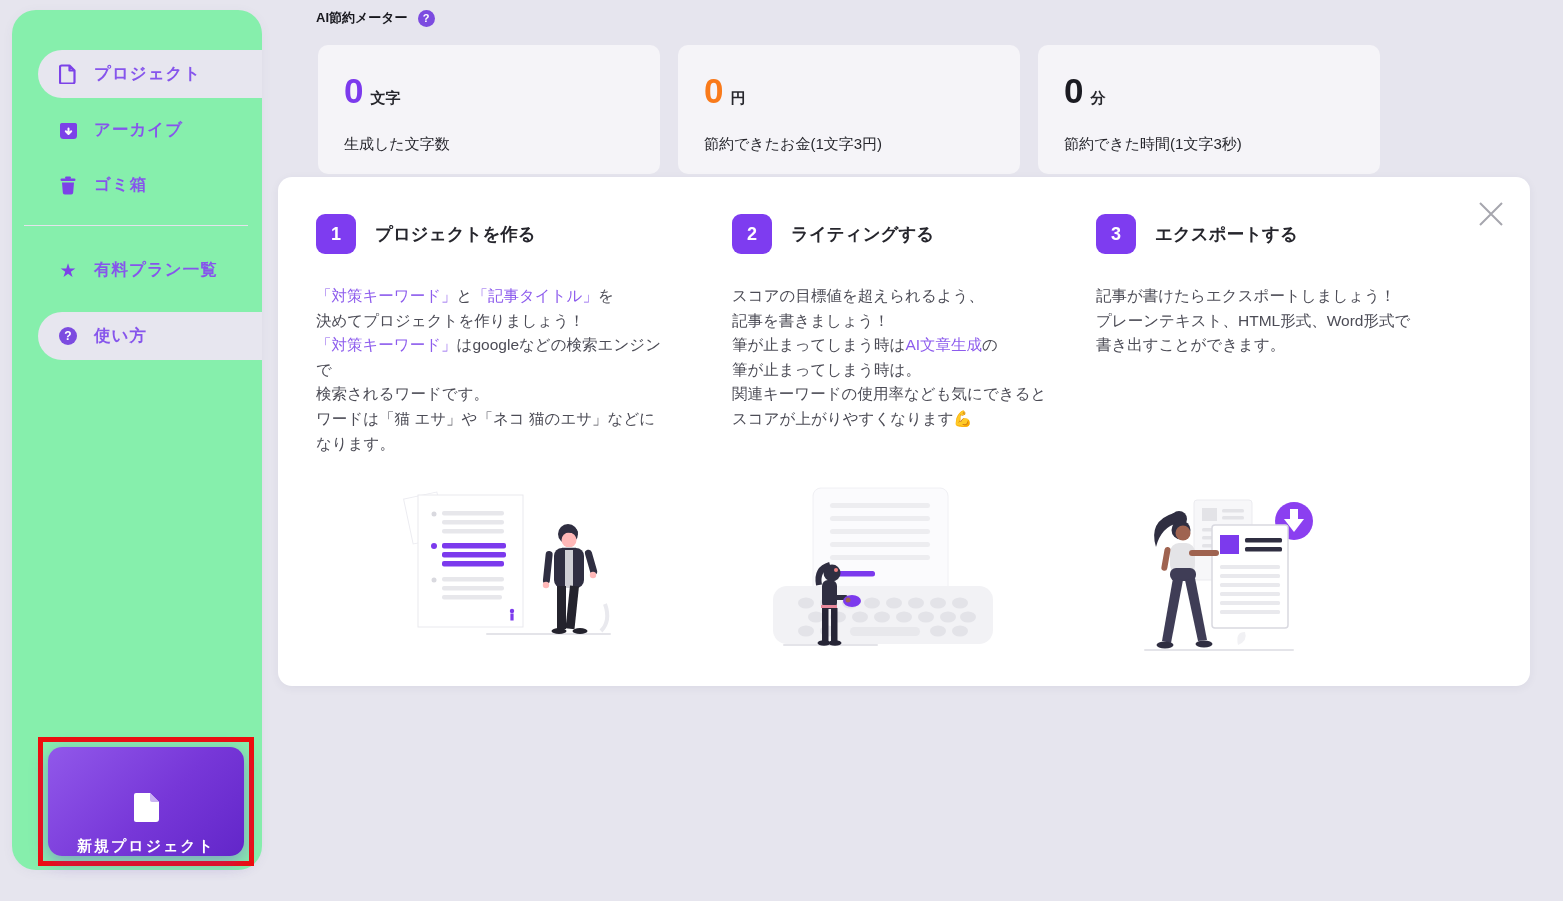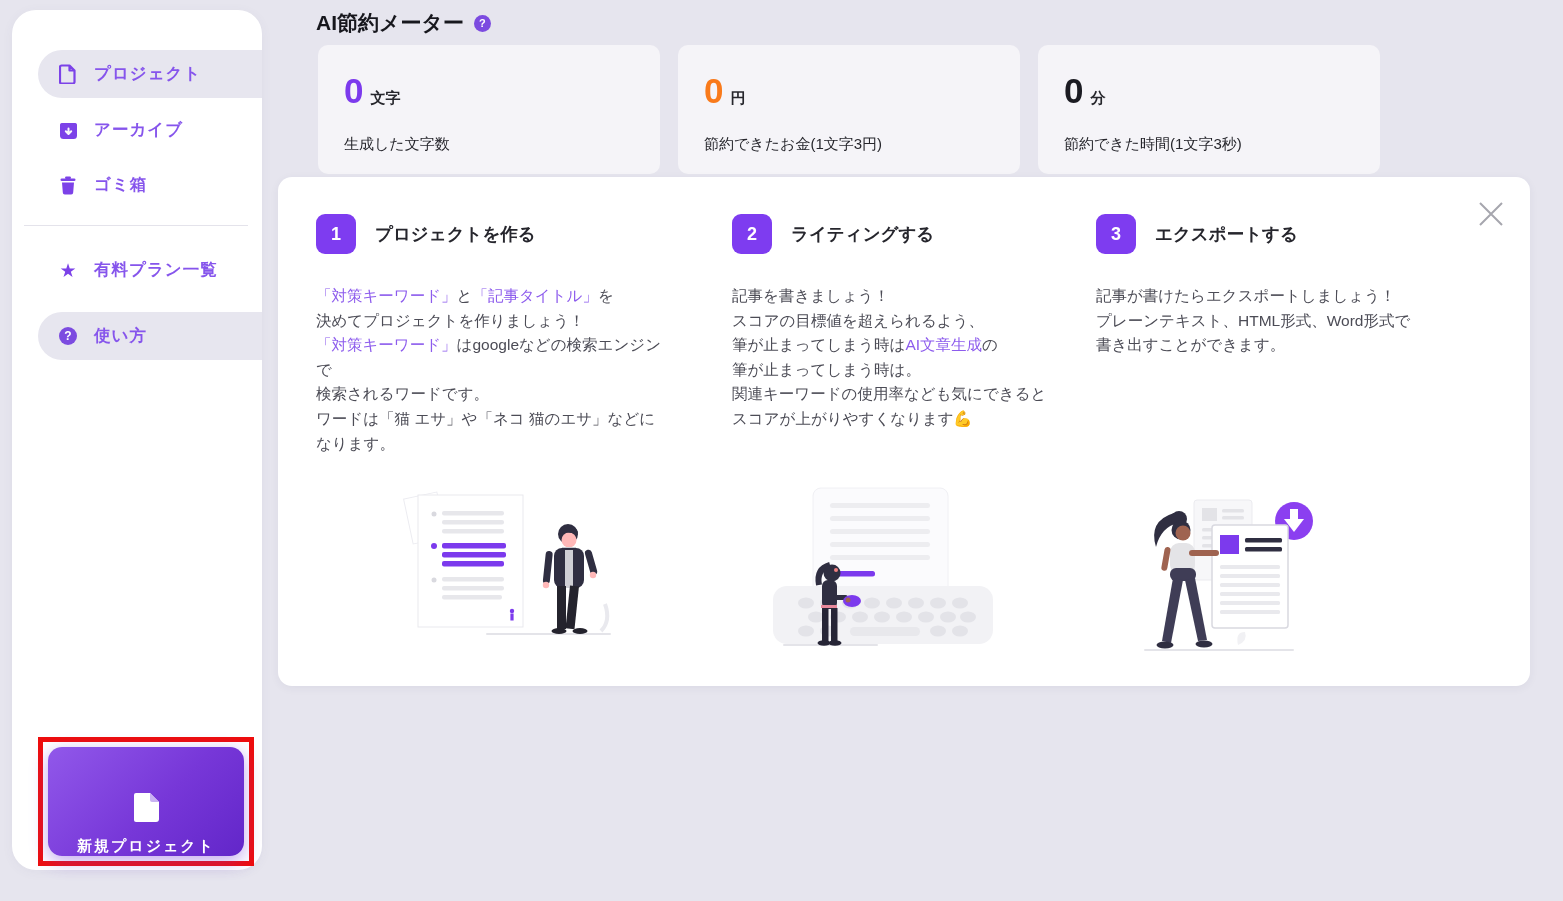--- a/index.html
+++ b/index.html
@@ -8,21 +8,21 @@
     font-family:"Liberation Sans","DejaVu Sans",sans-serif;
     background:#e6e5ee;
     position:relative;
     overflow:hidden;
     color:#1c1c22;
   }
 
   
   .sidebar {
     position:absolute; left:12px; top:10px; width:250px; height:860px;
-    background:#ffffff; border-radius:24px;
+    background:#86efac; border-radius:24px;
     box-shadow:0 2px 12px rgba(70,70,110,0.05);
   }
   .nav-item {
     position:absolute; left:26px; right:0; height:48px;
     display:flex; align-items:center; gap:16px; padding-left:20px;
     cursor:pointer;
   }
   .nav-item.pill { background:#e7e6ef; border-radius:24px 0 0 24px; }
   .nav-label {
     color:#8655ec; font-size:16.5px; font-weight:bold; letter-spacing:1px;
@@ -45,21 +45,21 @@
     width:100%; height:100%; border:none; cursor:pointer;
     border-radius:14px;
     background:linear-gradient(135deg,#9158ea 0%,#7737d8 55%,#6226c9 100%);
     box-shadow:0 5px 18px rgba(120,60,220,0.45);
     display:flex; flex-direction:column; align-items:center; justify-content:flex-end; gap:15px;
   }
   .new-project span { color:#fff; font-size:15px; font-weight:bold; letter-spacing:2px; }
 
   
   .meter-head { position:absolute; left:316px; top:9px; display:flex; align-items:center; gap:10px; }
-  .meter-title { font-size:21px; font-weight:bold; color:#17171d; }
+  .meter-title { font-size:13px; font-weight:bold; color:#17171d; }
   .help-badge {
     width:17px; height:17px; border-radius:50%; background:#7c4be0; color:#fff;
     font-size:11px; font-weight:bold; display:flex; align-items:center; justify-content:center;
     cursor:pointer;
   }
   .stat-card {
     position:absolute; top:45px; width:342px; height:129px;
     background:#f5f4f8; border-radius:10px; padding:28px 26px 20px 26px;
     display:flex; flex-direction:column; justify-content:space-between;
   }
@@ -199,22 +199,22 @@
         <div class="tl"><span>なります。</span></div>
       </div>
   </div>
 
   <div class="step" style="left:454px">
     <div class="step-head">
       <div class="step-badge">2</div>
       <div class="step-title">ライティングする</div>
     </div>
     <div class="step-body">
+        <div class="tl"><span>スコアの目標値を超えられるよう、</span></div>
         <div class="tl"><span>記事を書きましょう！</span></div>
-        <div class="tl"><span>スコアの目標値を超えられるよう、</span></div>
         <div class="tl"><span>筆が止まってしまう時は</span><span class="accent">AI文章生成</span><span>の</span></div>
         <div class="tl"><span>筆が止まってしまう時は。</span></div>
         <div class="tl"><span>関連キーワードの使用率なども気にできると</span></div>
         <div class="tl"><span>スコアが上がりやすくなります</span><span class="emoji">💪</span></div>
       </div>
   </div>
 
   <div class="step" style="left:818px">
     <div class="step-head">
       <div class="step-badge">3</div>

